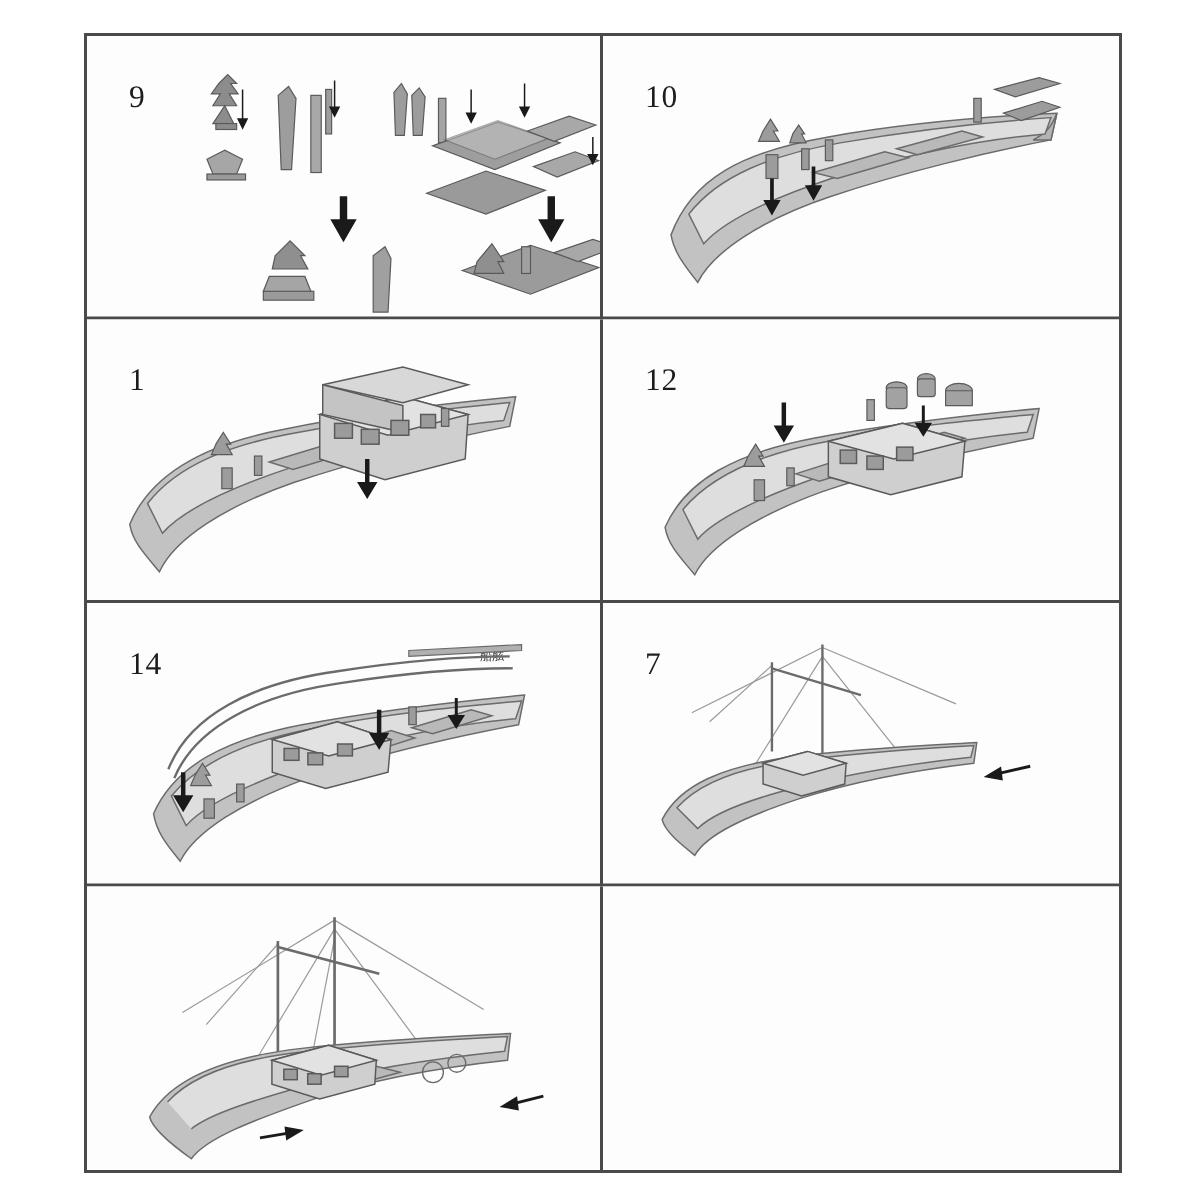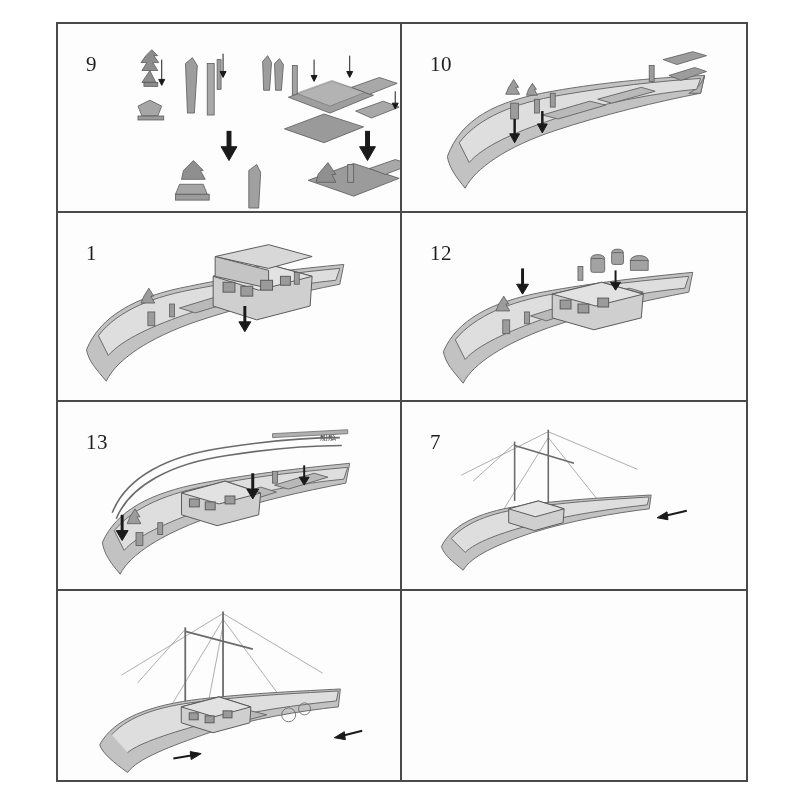--- a/index.html
+++ b/index.html
@@ -233,21 +233,21 @@
             <path d="M120 56 l0 18" stroke-width="3"></path>
               <path d="M120 82 l-6 -10 12 0z"></path>
             <path d="M214 58 l0 14" stroke-width="2"></path>
               <path d="M214 78 l-5 -8 10 0z"></path>
           </g>
         </svg>
       </div>
     </div>
 
     <div class="cell">
-      <div class="step-num">13</div>
+      <div class="step-num">14</div>
       <div class="cn-label" style="left:262px; top:30px;">船舷</div>
       <div class="art">
         <svg viewBox="0 0 344 189" xmlns="http://www.w3.org/2000/svg">
           <g fill="#c2c2c2" stroke="#6b6b6b" stroke-width="1">
             <path d="M44 142 C58 110 92 92 144 82 C198 72 252 66 294 62 L290 82 C248 90 194 102 148 118 C104 134 72 154 62 174 C52 162 46 154 44 142z"></path>
             <path d="M56 130 C76 106 110 92 154 84 C204 74 250 70 292 66 L288 78 C244 82 194 92 148 108 C108 122 78 136 66 150z" fill="#dedede"></path>
             <path d="M160 100 l44 -14 16 5 -44 14z" fill="#b9b9b9"></path>
             <path d="M218 84 l40 -12 14 4 -40 12z" fill="#b9b9b9"></path>
           </g>
           <g fill="#cfcfcf" stroke="#5a5a5a" stroke-width="1">

